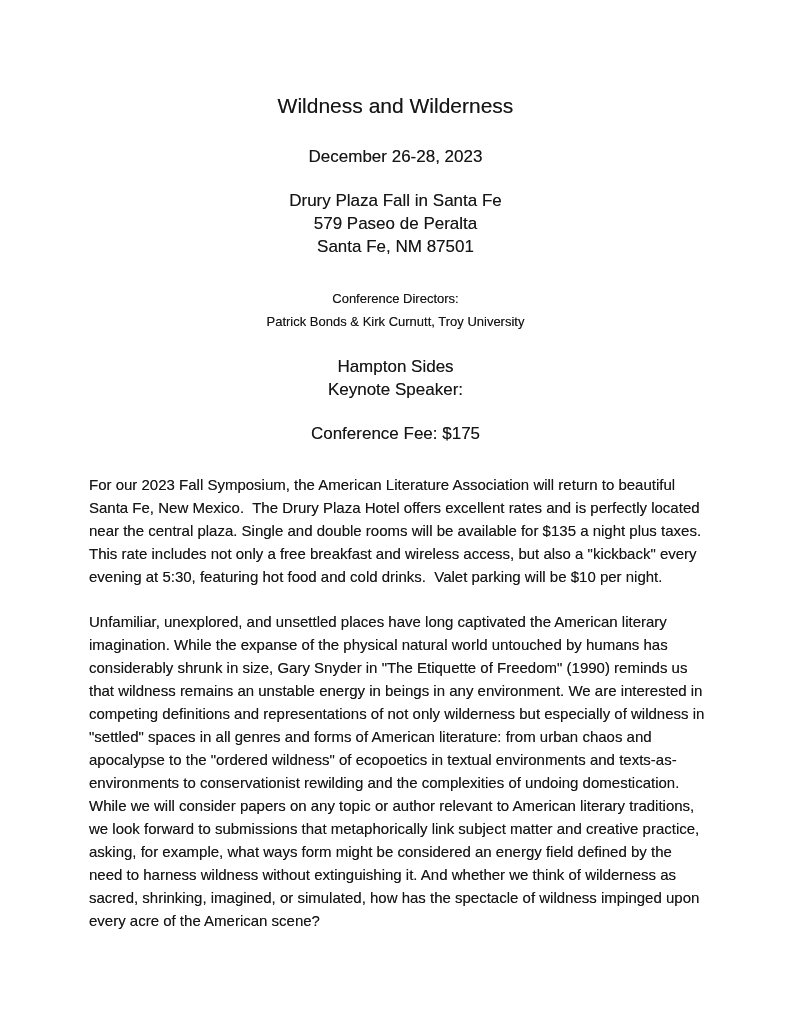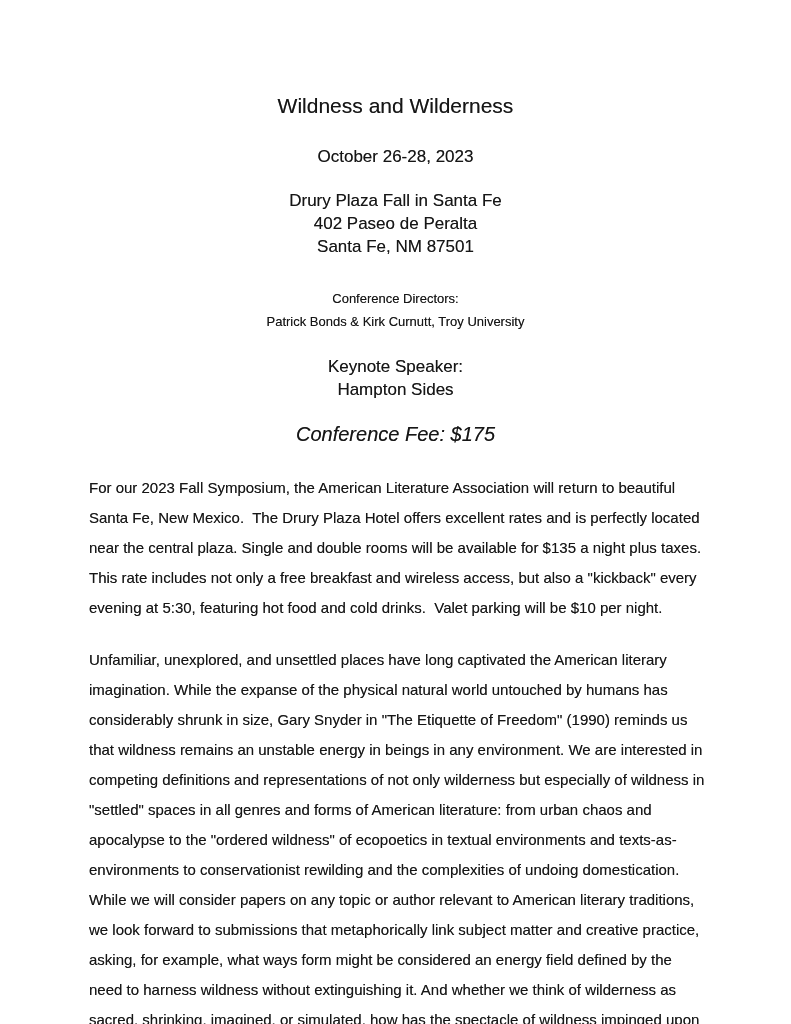--- a/index.html
+++ b/index.html
@@ -38,59 +38,58 @@
       font-size: 13px;
       line-height: 23px;
     }
     .keynote {
       margin-top: 22px;
       font-size: 17px;
       line-height: 23px;
     }
     .fee {
       margin-top: 22px;
-      font-size: 20px;
+      font-size: 17px;
       line-height: 22px;
-      font-style: italic;
     }
     .body-copy {
       margin-left: 89px;
       width: 618px;
       font-size: 15px;
-      line-height: 30px;
+      line-height: 23px;
       text-align: left;
       white-space: pre-wrap;
     }
     .para-1 { margin-top: 28px; }
     .para-2 { margin-top: 22px; }
   </style>
 </head>
 <body>
 
 <div class="page">
 
   <div class="header">
     <div class="title">Wildness and Wilderness</div>
 
-    <div class="dates">October 26-28, 2023</div>
+    <div class="dates">December 26-28, 2023</div>
 
     <div class="venue">
       <div>Drury Plaza Fall in Santa Fe</div>
-      <div>402 Paseo de Peralta</div>
+      <div>579 Paseo de Peralta</div>
       <div>Santa Fe, NM 87501</div>
     </div>
 
     <div class="directors">
       <div>Conference Directors:</div>
       <div>Patrick Bonds &amp; Kirk Curnutt, Troy University</div>
     </div>
 
     <div class="keynote">
+      <div>Hampton Sides</div>
       <div>Keynote Speaker:</div>
-      <div>Hampton Sides</div>
     </div>
 
     <div class="fee">Conference Fee: $175</div>
   </div>
 
   <div class="body-copy para-1">For our 2023 Fall Symposium, the American Literature Association will return to beautiful Santa Fe, New Mexico.  The Drury Plaza Hotel offers excellent rates and is perfectly located near the central plaza. Single and double rooms will be available for $135 a night plus taxes. This rate includes not only a free breakfast and wireless access, but also a "kickback" every evening at 5:30, featuring hot food and cold drinks.  Valet parking will be $10 per night.</div>
 
   <div class="body-copy para-2">Unfamiliar, unexplored, and unsettled places have long captivated the American literary imagination. While the expanse of the physical natural world untouched by humans has considerably shrunk in size, Gary Snyder in "The Etiquette of Freedom" (1990) reminds us that wildness remains an unstable energy in beings in any environment. We are interested in competing definitions and representations of not only wilderness but especially of wildness in "settled" spaces in all genres and forms of American literature: from urban chaos and apocalypse to the "ordered wildness" of ecopoetics in textual environments and texts-as-environments to conservationist rewilding and the complexities of undoing domestication. While we will consider papers on any topic or author relevant to American literary traditions, we look forward to submissions that metaphorically link subject matter and creative practice, asking, for example, what ways form might be considered an energy field defined by the need to harness wildness without extinguishing it. And whether we think of wilderness as sacred, shrinking, imagined, or simulated, how has the spectacle of wildness impinged upon every acre of the American scene?</div>
 
 </div>

